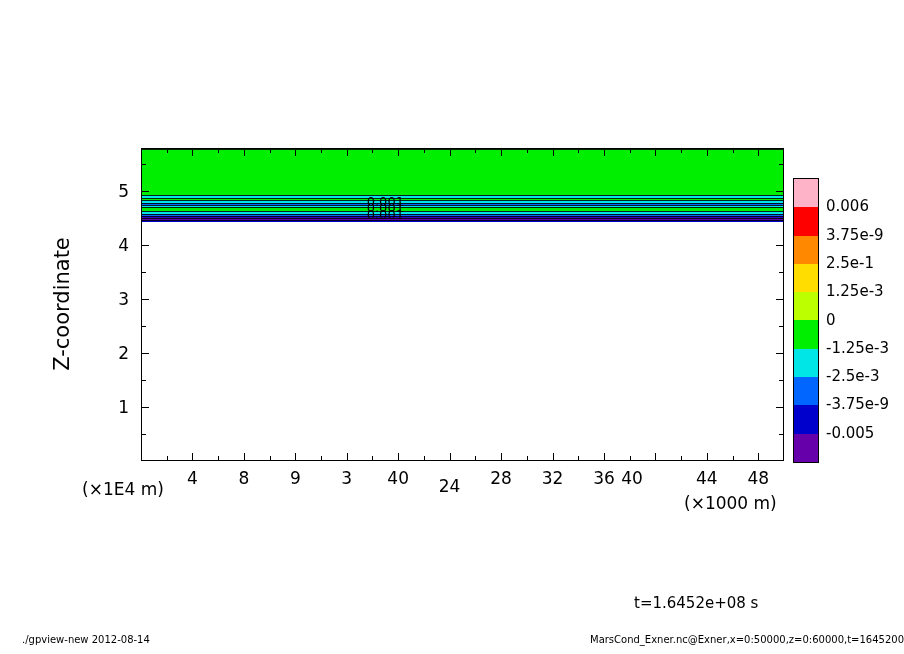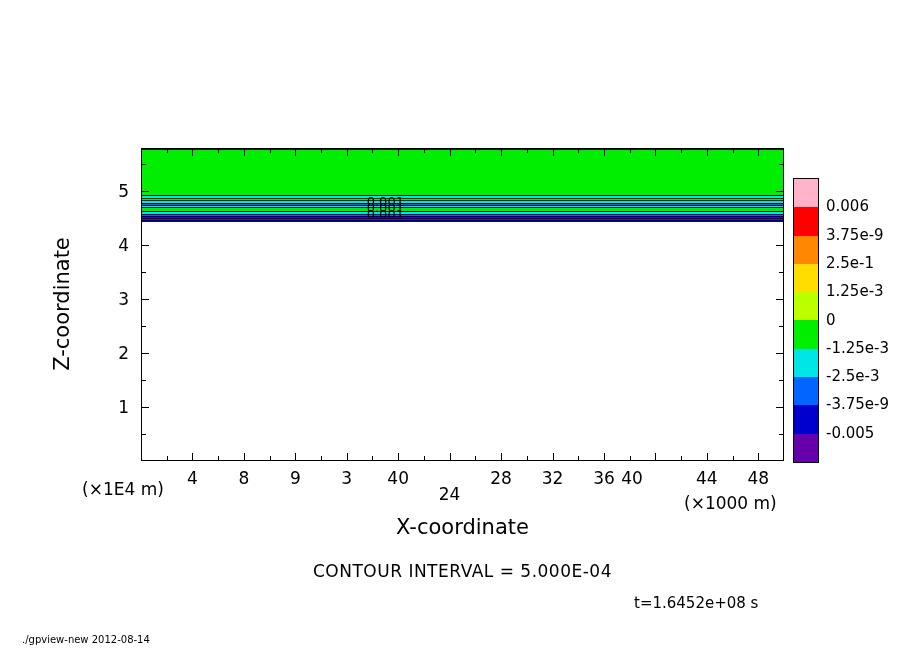--- a/index.html
+++ b/index.html
@@ -238,21 +238,21 @@
       <div class="tick-y" style="left: 638px; top: 70.1552px; width: 5px;"></div>
       <div class="tick-y" style="left: 0px; top: 16.1897px; width: 5px;"></div>
       <div class="tick-y" style="left: 638px; top: 16.1897px; width: 5px;"></div>
     </div>
   <div class="abs" id="xlabel-layer" style="left:141px; top:468px; width:643px; height:24px;">
       <div class="xlabel-item" style="left: 51.44px; top: 0px;">4</div>
       <div class="xlabel-item" style="left: 102.88px; top: 0px;">8</div>
       <div class="xlabel-item" style="left: 154.32px; top: 0px;">9</div>
       <div class="xlabel-item" style="left: 205.76px; top: 0px;">3</div>
       <div class="xlabel-item" style="left: 257.2px; top: 0px;">40</div>
-      <div class="xlabel-item" style="left: 308.64px; top: 16px;">24</div>
+      <div class="xlabel-item" style="left: 308.64px; top: 8px;">24</div>
       <div class="xlabel-item" style="left: 360.08px; top: 0px; text-align: center;">28</div>
       <div class="xlabel-item" style="left: 411.52px; top: 0px;">32</div>
       <div class="xlabel-item" style="left: 462.96px; top: 0px;">36</div>
       <div class="xlabel-item" style="left: 491px; top: 0px;">40</div>
       <div class="xlabel-item" style="left: 565.84px; top: 0px;">44</div>
       <div class="xlabel-item" style="left: 617.28px; top: 0px;">48</div>
     </div>
   <div class="abs" id="ylabel-layer" style="left:93px; top:148px; width:44px; height:313px;">
       <div class="ylabel-item" style="top: 259.034px; right: 8px;">1</div>
       <div class="ylabel-item" style="top: 205.069px; right: 8px;">2</div>
@@ -260,27 +260,26 @@
       <div class="ylabel-item" style="top: 97.1379px; right: 8px;">4</div>
       <div class="ylabel-item" style="top: 43.1724px; right: 8px;">5</div>
     </div>
   <div class="abs" id="contour-label-layer" style="left:141px; top:148px; width:643px; height:313px;">
       <div class="contour-label" style="left: 244.34px; top: 52.8862px;">0.001</div>
       <div class="contour-label" style="left: 244.34px; top: 59.3621px;">0.001</div>
       <div class="contour-label" style="left: 244.34px; top: 65.8379px;">0.001</div>
     </div>
 
   <div class="abs" id="ytitle">Z-coordinate</div>
-  <div class="abs" id="xtitle">X-coordinate</div>
   <div class="abs" id="unit-left">(×1E4 m)</div>
   <div class="abs" id="unit-right">(×1000 m)</div>
 
-  <div class="abs" id="contour-note">CONTOUR INTERVAL = 5.000E-04</div>
   <div class="abs" id="time-note">t=1.6452e+08 s</div>
   <div class="abs" id="footer-left">./gpview-new  2012-08-14</div>
+  <div class="abs" id="footer-right">MarsCond_Exner.nc@Exner,x=0:50000,z=0:60000,t=1645200</div>
 
   <div class="abs" id="colorbar">
       <div class="cb-cell" style="height: 28.3px; background: rgb(255, 179, 200);"></div>
       <div class="cb-cell" style="height: 28.3px; background: rgb(255, 0, 0);"></div>
       <div class="cb-cell" style="height: 28.3px; background: rgb(255, 136, 0);"></div>
       <div class="cb-cell" style="height: 28.3px; background: rgb(255, 221, 0);"></div>
       <div class="cb-cell" style="height: 28.3px; background: rgb(187, 255, 0);"></div>
       <div class="cb-cell" style="height: 28.3px; background: rgb(0, 238, 0);"></div>
       <div class="cb-cell" style="height: 28.3px; background: rgb(0, 229, 229);"></div>
       <div class="cb-cell" style="height: 28.3px; background: rgb(0, 102, 255);"></div>

